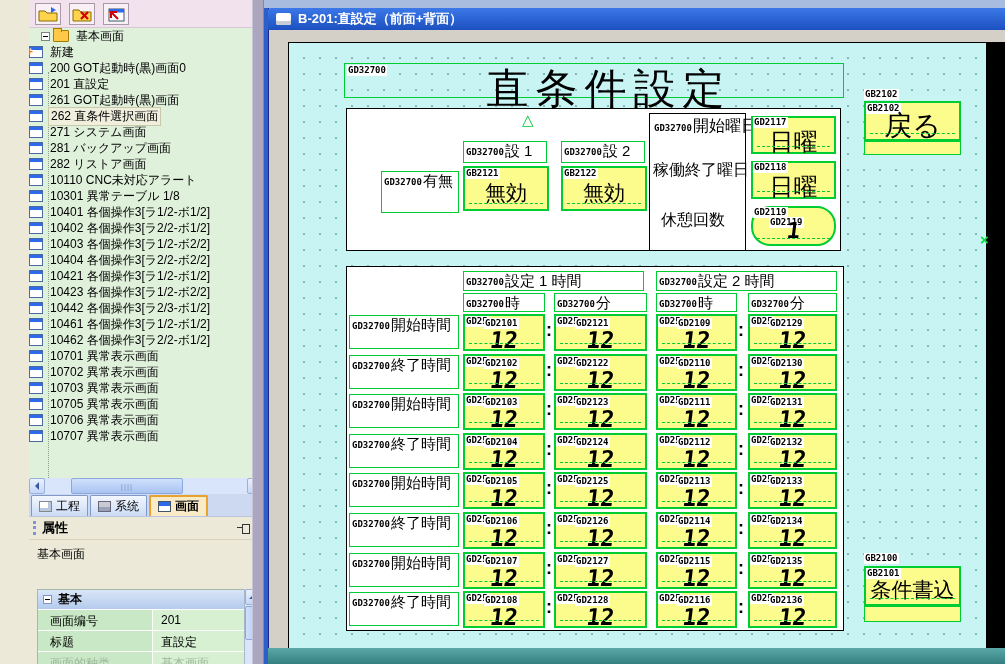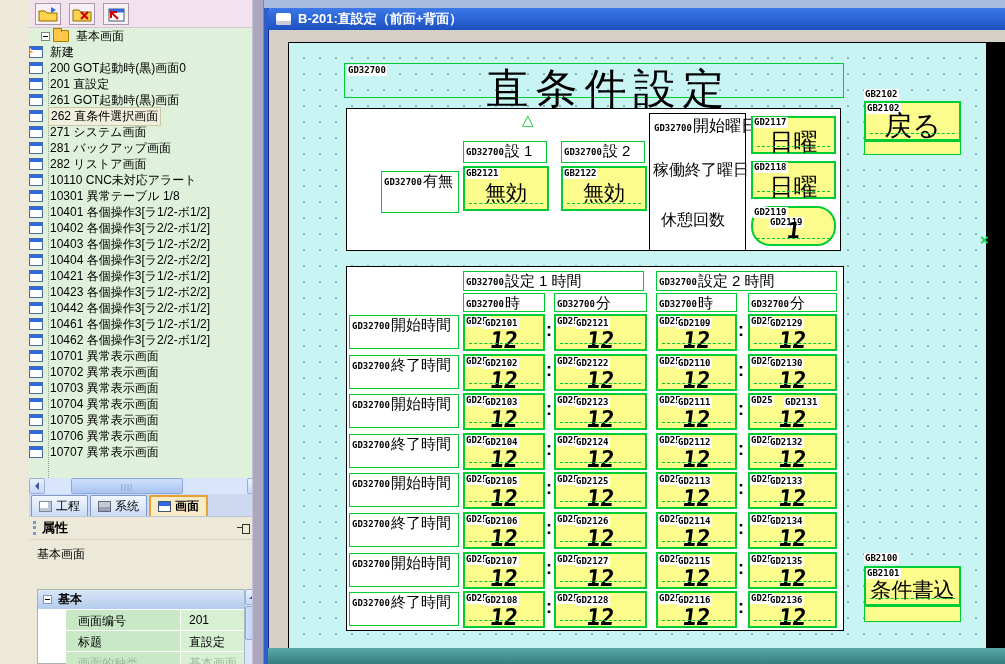--- a/index.html
+++ b/index.html
@@ -58,21 +58,21 @@
   .pin{width:14px;height:14px;position:relative;margin-right:8px;}
   .pin::before{content:"";position:absolute;left:5px;top:3px;width:6px;height:8px;border:1px solid #333;background:#ECE9D8;}
   .pin::after{content:"";position:absolute;left:0;top:6px;width:6px;height:1px;background:#333;}
   .closex{width:16px;height:16px;margin-right:6px;text-align:center;line-height:15px;font-size:13px;font-weight:bold;color:#222;}
   .props-target{position:absolute;left:8px;top:546px;font-size:12px;}
   .propgrid{position:absolute;left:8px;top:589px;width:224px;height:75px;border:1px solid #A8B8A8;background:#fff;}
   .pg-header{height:20px;background:linear-gradient(#D9E6F8,#B4CBEC);display:flex;align-items:center;
     border-bottom:1px solid #fff;font-size:12px;font-weight:bold;}
   .pg-minus{width:9px;height:9px;background:#fff;border:1px solid #7A96C8;margin:0 6px 0 5px;position:relative;flex:none;}
   .pg-minus::after{content:"";position:absolute;left:1px;top:3px;width:5px;height:1px;background:#000;}
-  .prow{display:flex;height:21px;border-bottom:1px solid #fff;font-size:12px;padding-left:28px;}
+  .prow{display:flex;height:21px;border-bottom:1px solid #fff;font-size:12px;}
   .pcell-l{width:115px;background:#C9E8C5;padding:3px 0 0 12px;border-right:1px solid #fff;}
   .pcell-v{flex:1;background:#D7F0D2;padding:3px 0 0 8px;}
   .prow.disabled .pcell-l,.prow.disabled .pcell-v{color:#9DB89D;}
   .pg-sb{position:absolute;right:-1px;top:-1px;width:17px;height:77px;background:#D9E5FB;border-left:1px solid #A8B8C8;}
 
   
   .splitter{position:absolute;left:252px;top:0;width:12px;height:664px;background:#ACA7BE;
     border-left:1px solid #C8C4D8;border-right:1px solid #8A86A0;}
 
   
@@ -208,45 +208,41 @@
           <div class="trow-item">
             <div class="ti"></div>
             <span class="tl">10421  各個操作3[ラ1/2-ボ1/2]</span>
           </div>
           <div class="trow-item">
             <div class="ti"></div>
             <span class="tl">10423  各個操作3[ラ1/2-ボ2/2]</span>
           </div>
           <div class="trow-item">
             <div class="ti"></div>
-            <span class="tl">10442  各個操作3[ラ2/2-ボ1/2]</span>
+            <span class="tl">10442  各個操作3[ラ2/3-ボ1/2]</span>
           </div>
           <div class="trow-item">
             <div class="ti"></div>
             <span class="tl">10461  各個操作3[ラ1/2-ボ1/2]</span>
           </div>
           <div class="trow-item">
             <div class="ti"></div>
             <span class="tl">10462  各個操作3[ラ2/2-ボ1/2]</span>
           </div>
           <div class="trow-item">
             <div class="ti"></div>
             <span class="tl">10701  異常表示画面</span>
           </div>
           <div class="trow-item">
             <div class="ti"></div>
             <span class="tl">10702  異常表示画面</span>
           </div>
           <div class="trow-item">
             <div class="ti"></div>
             <span class="tl">10703  異常表示画面</span>
-          </div>
-          <div class="trow-item">
-            <div class="ti"></div>
-            <span class="tl">10704  異常表示画面</span>
           </div>
           <div class="trow-item">
             <div class="ti"></div>
             <span class="tl">10705  異常表示画面</span>
           </div>
           <div class="trow-item">
             <div class="ti"></div>
             <span class="tl">10706  異常表示画面</span>
           </div>
           <div class="trow-item">
@@ -532,21 +528,21 @@
                   <span class="tag" style="position: absolute; left: 19px; top: 2px;">GD2123</span>
                   <div class="btext seg" style="top: 11px; font-size: 23px;">12</div>
                 </div>
                 <div class="ybtn" style="left: 367px; top: 350px; width: 81px; height: 37px;">
                   <span class="tag" style="position: absolute; left: 0px; top: 0px;">GD25</span>
                   <span class="tag" style="position: absolute; left: 19px; top: 2px;">GD2111</span>
                   <div class="btext seg" style="top: 11px; font-size: 23px;">12</div>
                 </div>
                 <div class="ybtn" style="left: 459px; top: 350px; width: 89px; height: 37px;">
                   <span class="tag" style="position: absolute; left: 0px; top: 0px;">GD25</span>
-                  <span class="tag" style="position: absolute; left: 34px; top: 2px;">GD2131</span>
+                  <span class="tag" style="position: absolute; left: 19px; top: 2px;">GD2131</span>
                   <div class="btext seg" style="top: 11px; font-size: 23px;">12</div>
                 </div>
                 <div class="colon" style="left: 257px; top: 359px;">:</div>
                 <div class="colon" style="left: 449px; top: 359px;">:</div>
                 <div class="obj gborder" style="left: 60px; top: 391px; width: 110px; height: 34px; background: rgb(255, 255, 255);">
                   <div class="combo" style="margin: 1px 0px 0px 1px;">
                     <span class="tag">GD32700</span>
                     <span class="cap" style="line-height: 15px; font-size: 15px;">終了時間</span>
                   </div>
                 </div>

